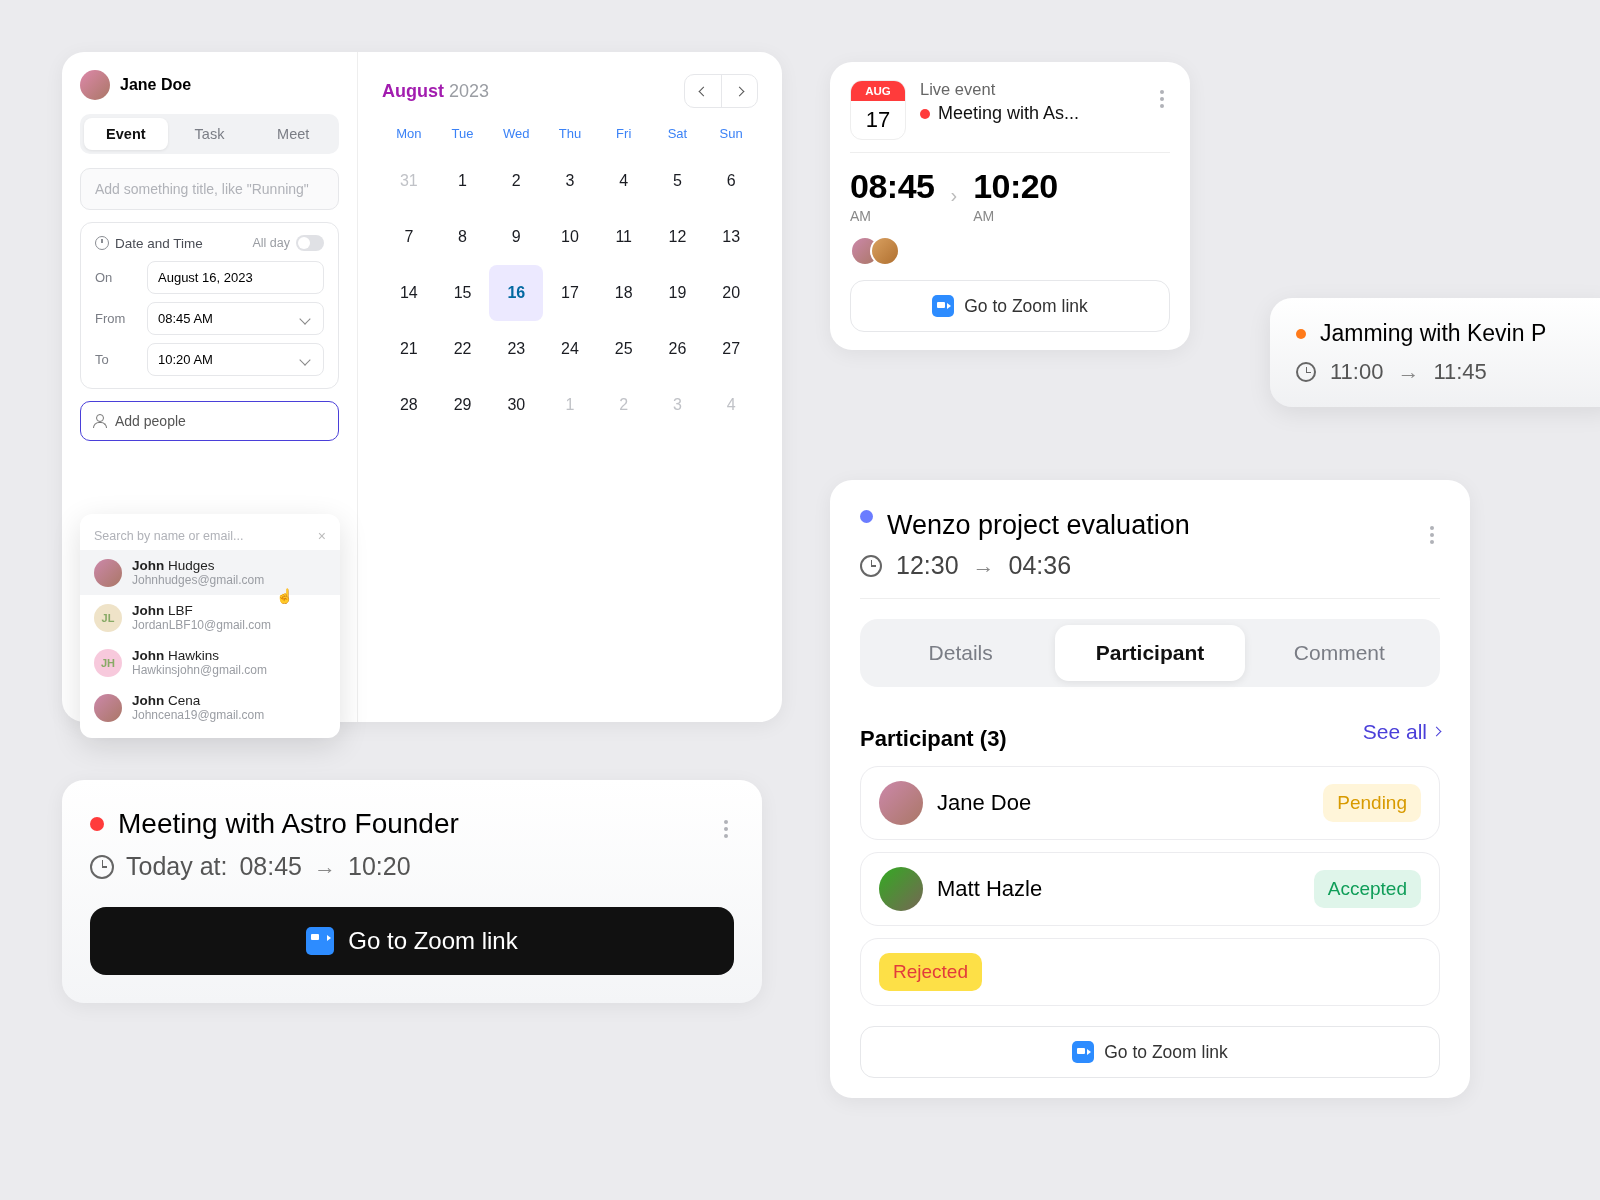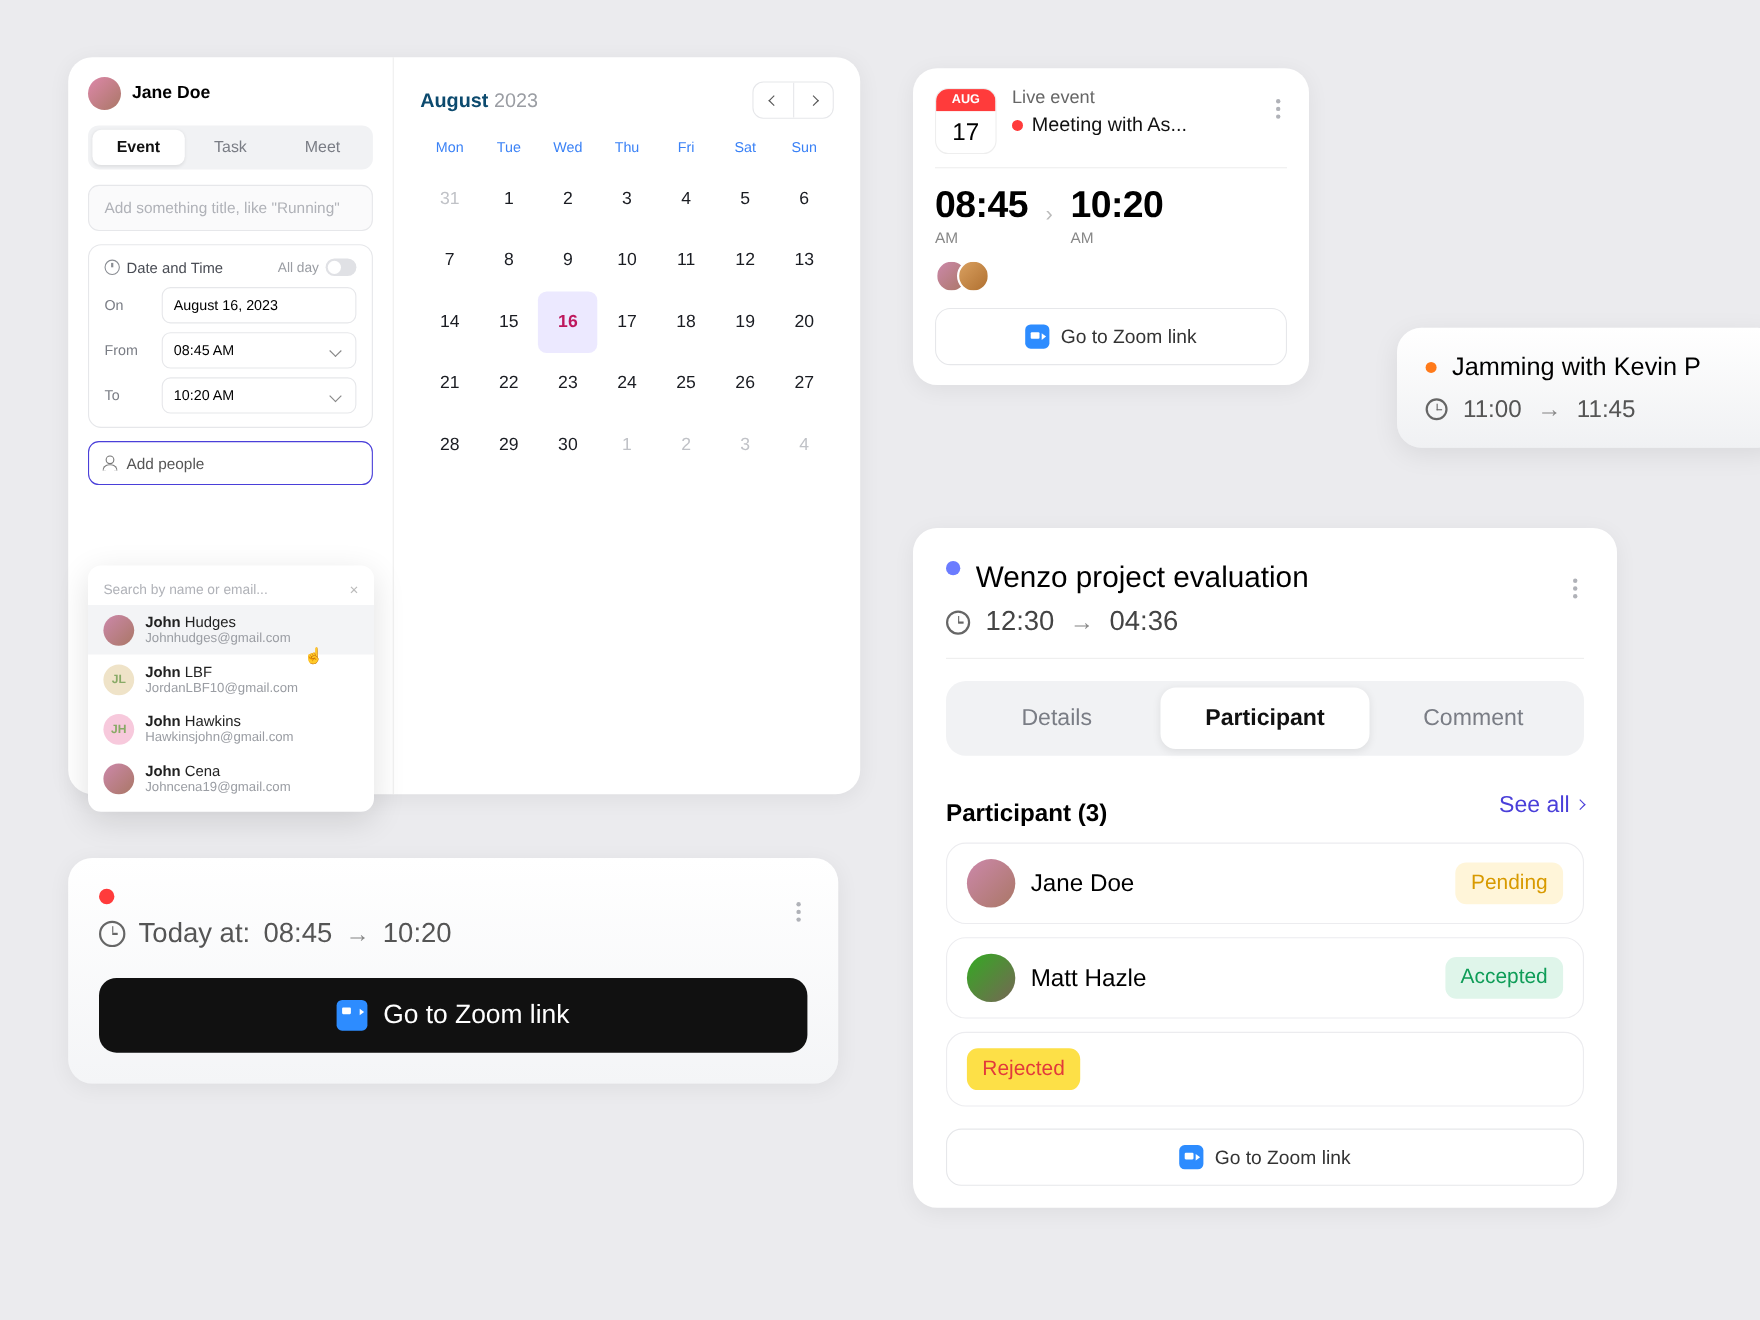--- a/index.html
+++ b/index.html
@@ -48,34 +48,34 @@
 .suggest.hover { background: #f3f4f6; }
 .sugg-av { width: 28px; height: 28px; border-radius: 50%; background: #f2d2b0; display: flex; align-items: center; justify-content: center; font-size: 11px; font-weight: 600; color: #7a6; }
 .sugg-txt .nm { font-size: 13.5px; color: #222; }
 .sugg-txt .nm b { font-weight: 600; }
 .sugg-txt .em { font-size: 12px; color: #9a9da3; }
 .cursor-icon { position: absolute; right: 46px; top: 38px; font-size: 14px; }
 
 
 .cal-head { display: flex; justify-content: space-between; align-items: center; margin-bottom: 18px; }
 .cal-title { font-size: 18px; }
-.cal-title .m { font-weight: 600; color: #0c4a6e; }
+.cal-title .m { font-weight: 600; color: #a21caf; }
 .cal-title .y { color: #9a9da3; }
 .cal-nav { display: flex; border: 1px solid #e6e7ea; border-radius: 10px; overflow: hidden; }
 .cal-btn { width: 36px; height: 32px; display: flex; align-items: center; justify-content: center; cursor: pointer; }
 .cal-btn + .cal-btn { border-left: 1px solid #e6e7ea; }
 .chev-l, .chev-r { width: 7px; height: 7px; border-top: 1.8px solid #555; border-right: 1.8px solid #555; }
 .chev-l { transform: rotate(-135deg); }
 .chev-r { transform: rotate(45deg); }
 
 .dow-row, .day-row { display: grid; grid-template-columns: repeat(7, 1fr); text-align: center; }
 .dow { font-size: 13px; color: #3b82f6; padding-bottom: 12px; }
 .day { height: 56px; display: flex; align-items: center; justify-content: center; font-size: 16px; color: #1a1c22; border-radius: 8px; cursor: pointer; }
 .day.dim { color: #c0c2c7; }
-.day.sel { background: #ece9ff; color: #be185d; font-weight: 600; }
+.day.sel { background: #ece9ff; color: #0369a1; font-weight: 600; }
 
 
 .live { position: absolute; left: 830px; top: 62px; width: 360px; padding: 18px 20px; }
 .live-top { display: flex; gap: 14px; align-items: flex-start; position: relative; padding-bottom: 12px; border-bottom: 1px solid #eee; margin-bottom: 14px; }
 .datebadge { width: 56px; border-radius: 12px; overflow: hidden; text-align: center; border: 1px solid #eee; }
 .datebadge .mo { background: #ff3b3b; color: #fff; font-size: 11.5px; font-weight: 600; padding: 4px 0; }
 .datebadge .da { font-size: 22px; font-weight: 500; padding: 6px 0; }
 .live-texts { flex: 1; }
 .live-label { font-size: 16.5px; color: #666; margin-bottom: 4px; }
 .live-title { font-size: 18px; font-weight: 500; color: #111; display: flex; align-items: center; gap: 8px; max-width: 190px; white-space: nowrap; overflow: hidden; text-overflow: ellipsis; }
@@ -350,20 +350,21 @@
     <span class="clock-icon"></span>
     <span>11:00</span>
     <span class="time-arrow">→</span>
     <span>11:45</span>
   </div>
 </div>
 
 <div class="card meeting">
   <div class="m-title-row">
     <span class="dot red" style="width:14px;height:14px"></span>
+    <span class="m-title">Meeting with Astro Founder</span>
     <div class="more-v" style="position:absolute;right:0;top:6px">
         <span></span>
         <span></span>
         <span></span>
       </div>
   </div>
   <div class="m-time-row">
     <span class="clock-icon" style="width:24px;height:24px"></span>
     <span>Today at:</span>
     <span>08:45</span>

